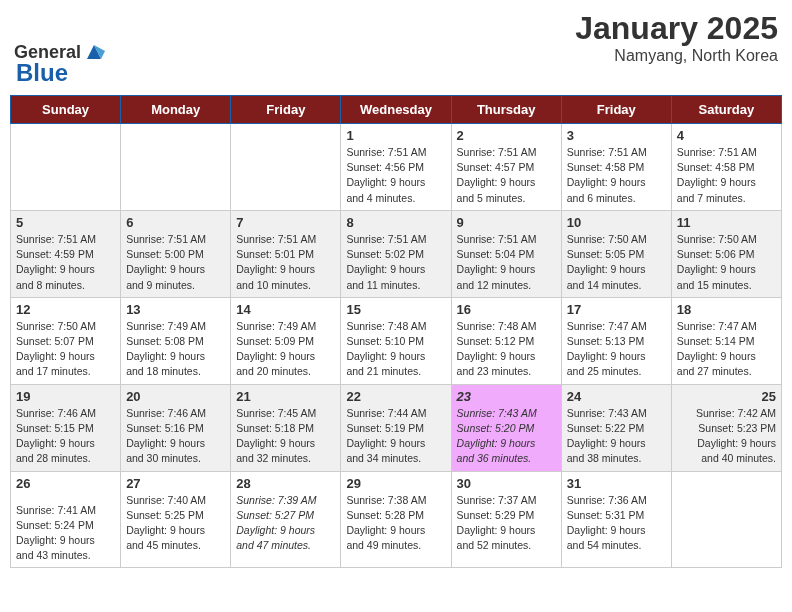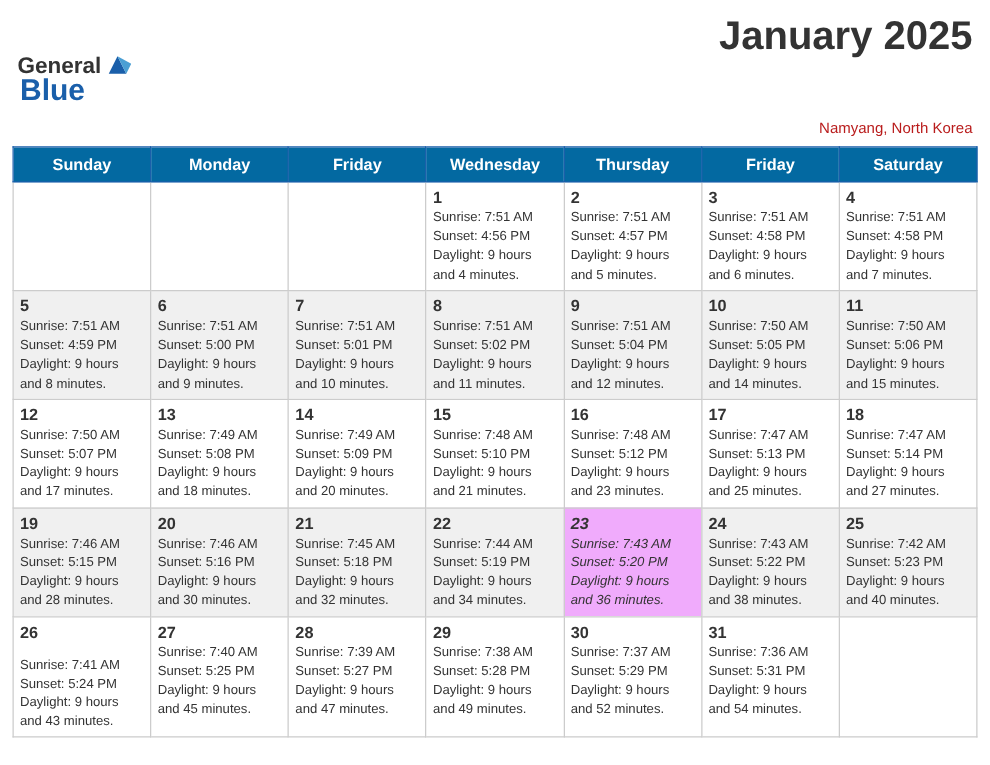--- a/index.html
+++ b/index.html
@@ -34,31 +34,30 @@
     }
     .title-block {
       text-align: right;
     }
     .month-title {
       font-size: 32px;
       font-weight: bold;
       color: #333;
     }
     .location-title {
-      font-size: 12px;
-      color: #b91c1c;
-      margin-top: 48px;
+      font-size: 16px;
+      color: #404040;
     }
     .calendar {
       width: 100%;
       border-collapse: collapse;
       border: 1px solid #ccc;
     }
     .calendar th {
-      background-color: #0369a1;
+      background-color: #7f1d1d;
       color: #fff;
       font-size: 13px;
       font-weight: bold;
       text-align: center;
       padding: 6px 4px;
       border: 1px solid #1a5faa;
     }
     .calendar td {
       width: 14.28%;
       vertical-align: top;
@@ -297,21 +296,21 @@
 Daylight: 9 hours
 and 36 minutes.</div>
         </td>
         <td style="background: rgb(240, 240, 240);">
           <span class="day-number">24</span>
           <div class="day-info" style="white-space: pre-line;">Sunrise: 7:43 AM
 Sunset: 5:22 PM
 Daylight: 9 hours
 and 38 minutes.</div>
         </td>
-        <td style="background: rgb(240, 240, 240);">
+        <td style="background: rgb(240, 240, 240); text-align: right;">
           <span class="day-number">25</span>
           <div class="day-info" style="white-space: pre-line;">Sunrise: 7:42 AM
 Sunset: 5:23 PM
 Daylight: 9 hours
 and 40 minutes.</div>
         </td>
       </tr>
       <tr style="background: rgb(255, 255, 255);">
         <td>
           <span class="day-number">26</span>
@@ -322,21 +321,21 @@
         </td>
         <td>
           <span class="day-number">27</span>
           <div class="day-info" style="white-space: pre-line;">Sunrise: 7:40 AM
 Sunset: 5:25 PM
 Daylight: 9 hours
 and 45 minutes.</div>
         </td>
         <td>
           <span class="day-number">28</span>
-          <div class="day-info" style="white-space: pre-line;">Sunrise: 7:39 AM
+          <div class="day-info" style="white-space: pre-line; font-style: italic;">Sunrise: 7:39 AM
 Sunset: 5:27 PM
 Daylight: 9 hours
 and 47 minutes.</div>
         </td>
         <td>
           <span class="day-number">29</span>
           <div class="day-info" style="white-space: pre-line;">Sunrise: 7:38 AM
 Sunset: 5:28 PM
 Daylight: 9 hours
 and 49 minutes.</div>

